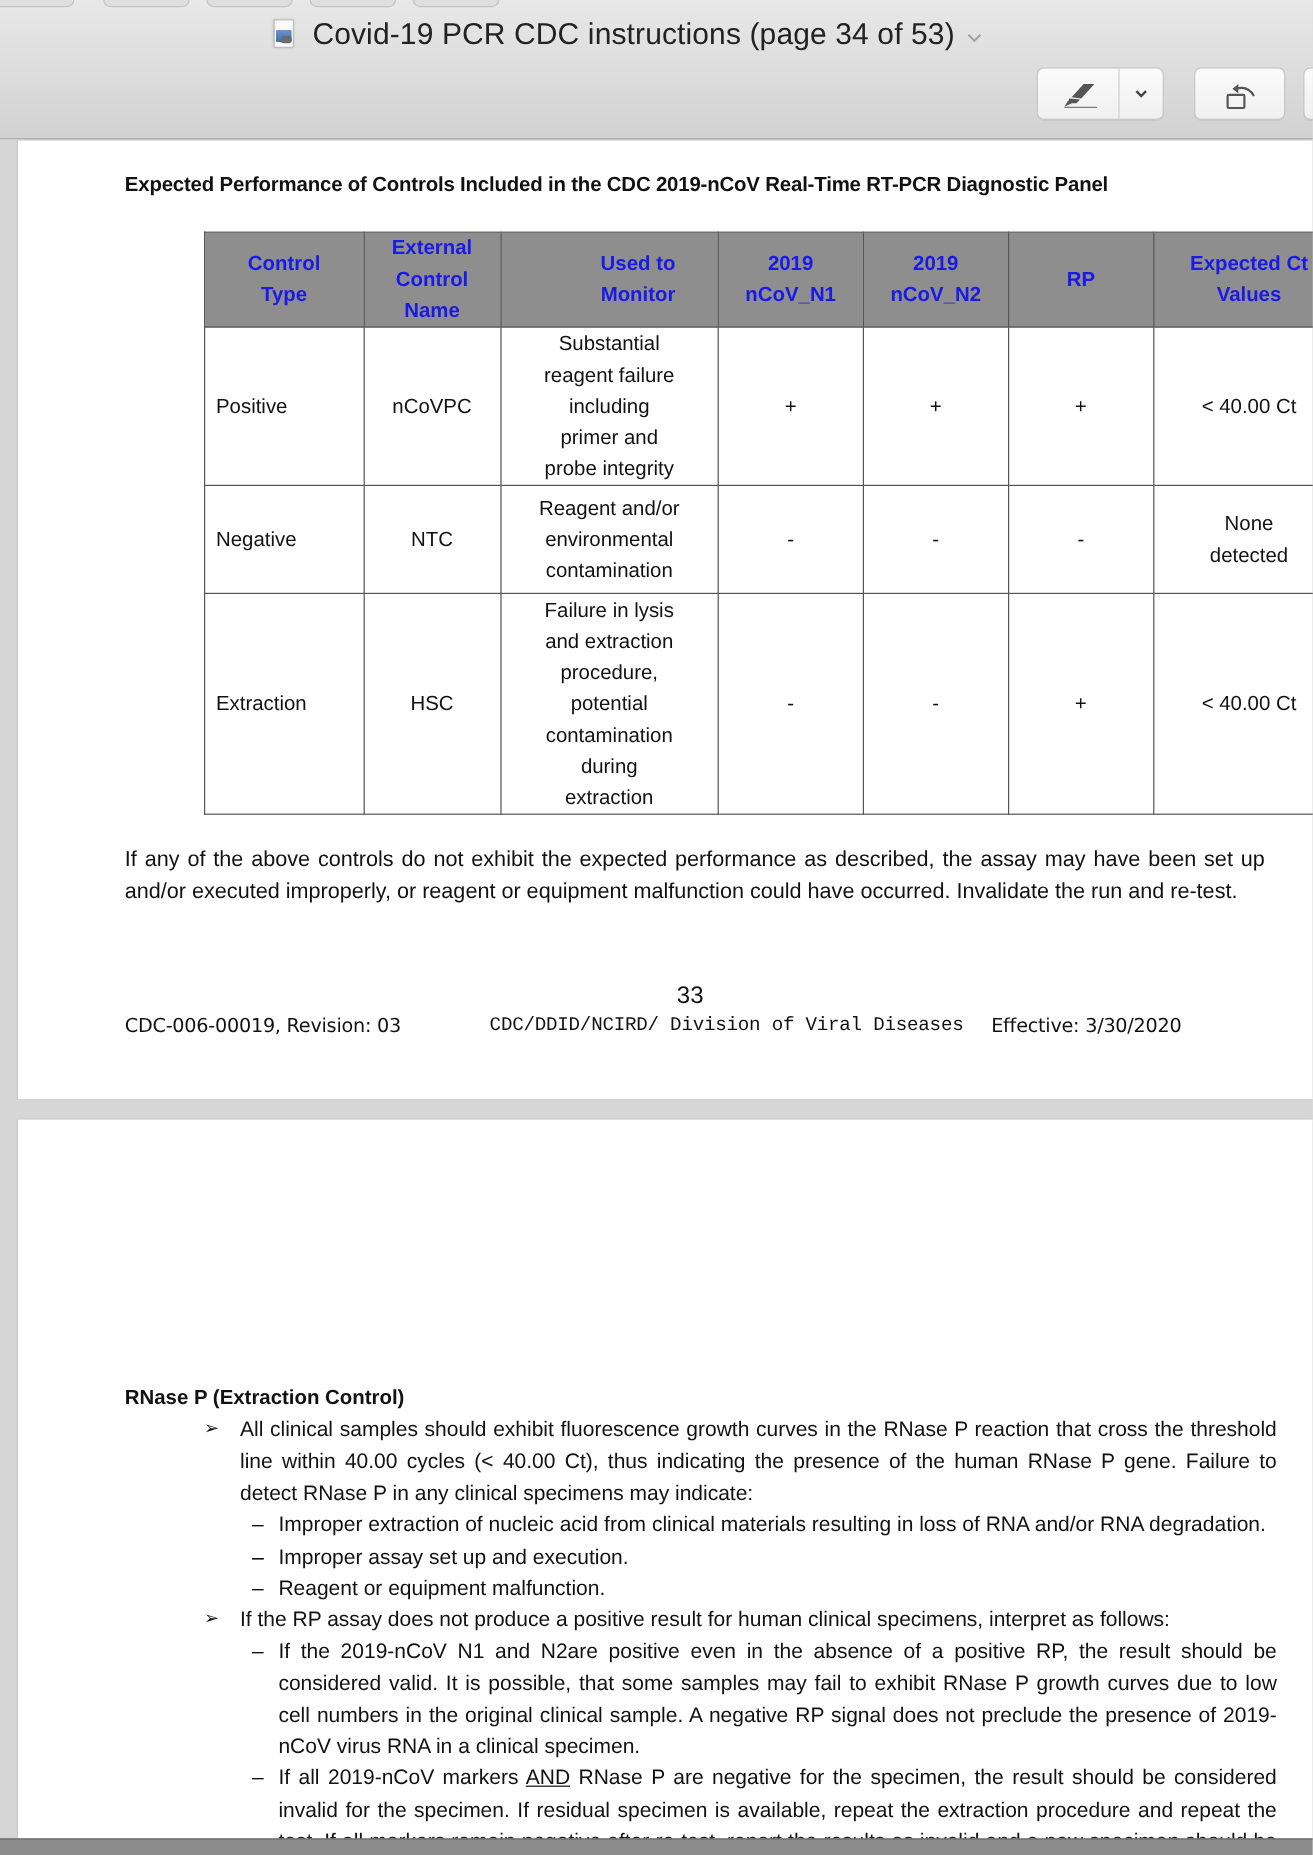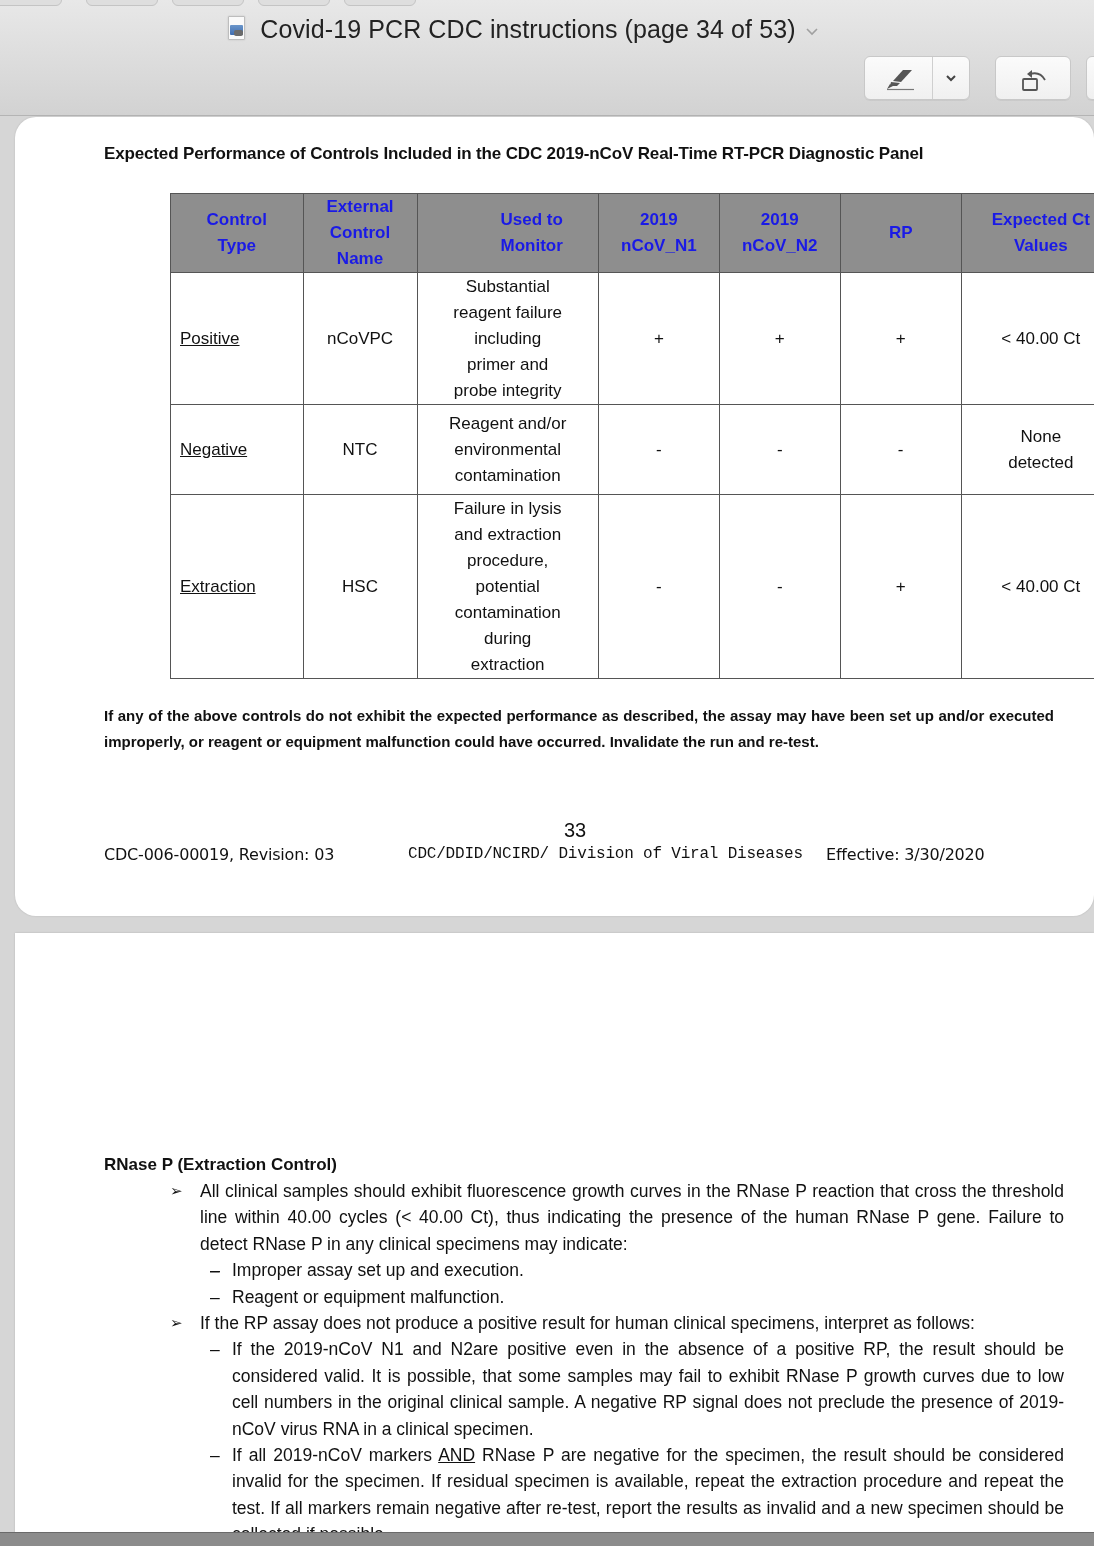--- a/index.html
+++ b/index.html
@@ -50,45 +50,45 @@
   .rotate-btn { left: 995px; width: 76px; }
   .rotate-icon { position: absolute; left: 24px; top: 9px; width: 28px; height: 26px; }
   .more-btn { left: 1086px; width: 30px; }
 
   
   .doc-area { position: absolute; left: 0; top: 117px; width: 1094px; height: 1429px; background: #d6d6d6; }
   .page {
     position: absolute; left: 15px; width: 1079px; background: #fff;
     box-shadow: 0 0 2px rgba(0,0,0,0.15);
   }
-  .page1 { top: 0; height: 799px; border-radius: 21px; }
+  .page1 { top: 0; height: 799px; }
   .page2 { top: 816px; height: 614px; }
   .table-title {
     position: absolute; left: 89px; top: 27px; font-size: 17px; font-weight: bold; color: #111;
     letter-spacing: -0.15px;
   }
 
   table.controls {
     position: absolute; left: 155px; top: 76px; width: 951px; border-collapse: collapse;
     font-size: 17px; color: #111;
   }
   table.controls td, table.controls th {
     border: 1px solid #555; text-align: center; vertical-align: middle; line-height: 26px;
   }
   table.controls th {
     background: #8e8e8e; color: #1a1ae6; font-weight: bold; font-size: 17px; height: 79px;
   }
-  table.controls td.left { text-align: left; padding-left: 9px; text-decoration: underline; }
+  table.controls td.left { text-align: left; padding-left: 9px; }
   table.controls td { padding: 0 4px; }
   .r1 td { height: 132px; }
   .r2 td { height: 90px; }
   .r3 td { height: 184px; }
 
   .para-bold {
-    position: absolute; left: 89px; top: 586px; width: 950px; font-size: 15px; font-weight: bold;
+    position: absolute; left: 89px; top: 586px; width: 950px; font-size: 18px; font-weight: normal;
     color: #111; line-height: 26px; text-align: justify;
   }
   .pagenum { position: absolute; left: 549px; top: 702px; font-size: 20px; color: #111; }
   .footer-line { position: absolute; top: 728px; font-size: 16px; color: #111; font-family: "DejaVu Sans", sans-serif; letter-spacing: -0.2px; }
   .f-left { left: 89px; }
   .f-mid { left: 393px; font-family: Liberation Mono, monospace; }
   .f-right { left: 811px; }
 
   .sec-head {
     position: absolute; left: 89px; top: 222px; font-size: 17px; font-weight: bold; color: #111; text-align: center;
@@ -292,21 +292,21 @@
     <div class="pagenum">33</div>
     <div class="footer-line f-left">CDC-006-00019, Revision: 03</div>
     <div class="footer-line f-mid">CDC/DDID/NCIRD/ Division of Viral Diseases</div>
     <div class="footer-line f-right">Effective: 3/30/2020</div>
   </div>
 
   <div class="page page2">
     <div class="sec-head">RNase P (Extraction Control)</div>
     <div class="sec-body" id="sec-body">
         <div class="bullet"><span class="arrow">➢</span><span>All clinical samples should exhibit fluorescence growth curves in the RNase P reaction that cross the threshold line within 40.00 cycles (&lt; 40.00 Ct), thus indicating the presence of the human RNase P gene. Failure to detect RNase P in any clinical specimens may indicate:</span></div>
-        <div class="dash"><span class="dmark">–</span></div>
+        <div class="dash"><span class="dmark">–</span><span>Improper extraction of nucleic acid from clinical materials resulting in loss of RNA and/or RNA degradation.</span></div>
         <div class="dash"><span class="dmark">–</span></div>
         <div class="dash"><span class="dmark">–</span><span>Improper assay set up and execution.</span></div>
         <div class="dash"><span class="dmark">–</span><span>Reagent or equipment malfunction.</span></div>
         <div class="bullet"><span class="arrow">➢</span><span>If the RP assay does not produce a positive result for human clinical specimens, interpret as follows:</span></div>
         <div class="dash"><span class="dmark">–</span><span>If the 2019-nCoV N1 and N2are positive even in the absence of a positive RP, the result should be considered valid. It is possible, that some samples may fail to exhibit RNase P growth curves due to low cell numbers in the original clinical sample. A negative RP signal does not preclude the presence of 2019-nCoV virus RNA in a clinical specimen.</span></div>
         <div class="dash"><span class="dmark">–</span><span>If all 2019-nCoV markers </span><u>AND</u><span> RNase P are negative for the specimen, the result should be considered invalid for the specimen. If residual specimen is available, repeat the extraction procedure and repeat the test. If all markers remain negative after re-test, report the results as invalid and a new specimen should be collected if possible.</span></div>
       </div>
   </div>
 </div>
 

